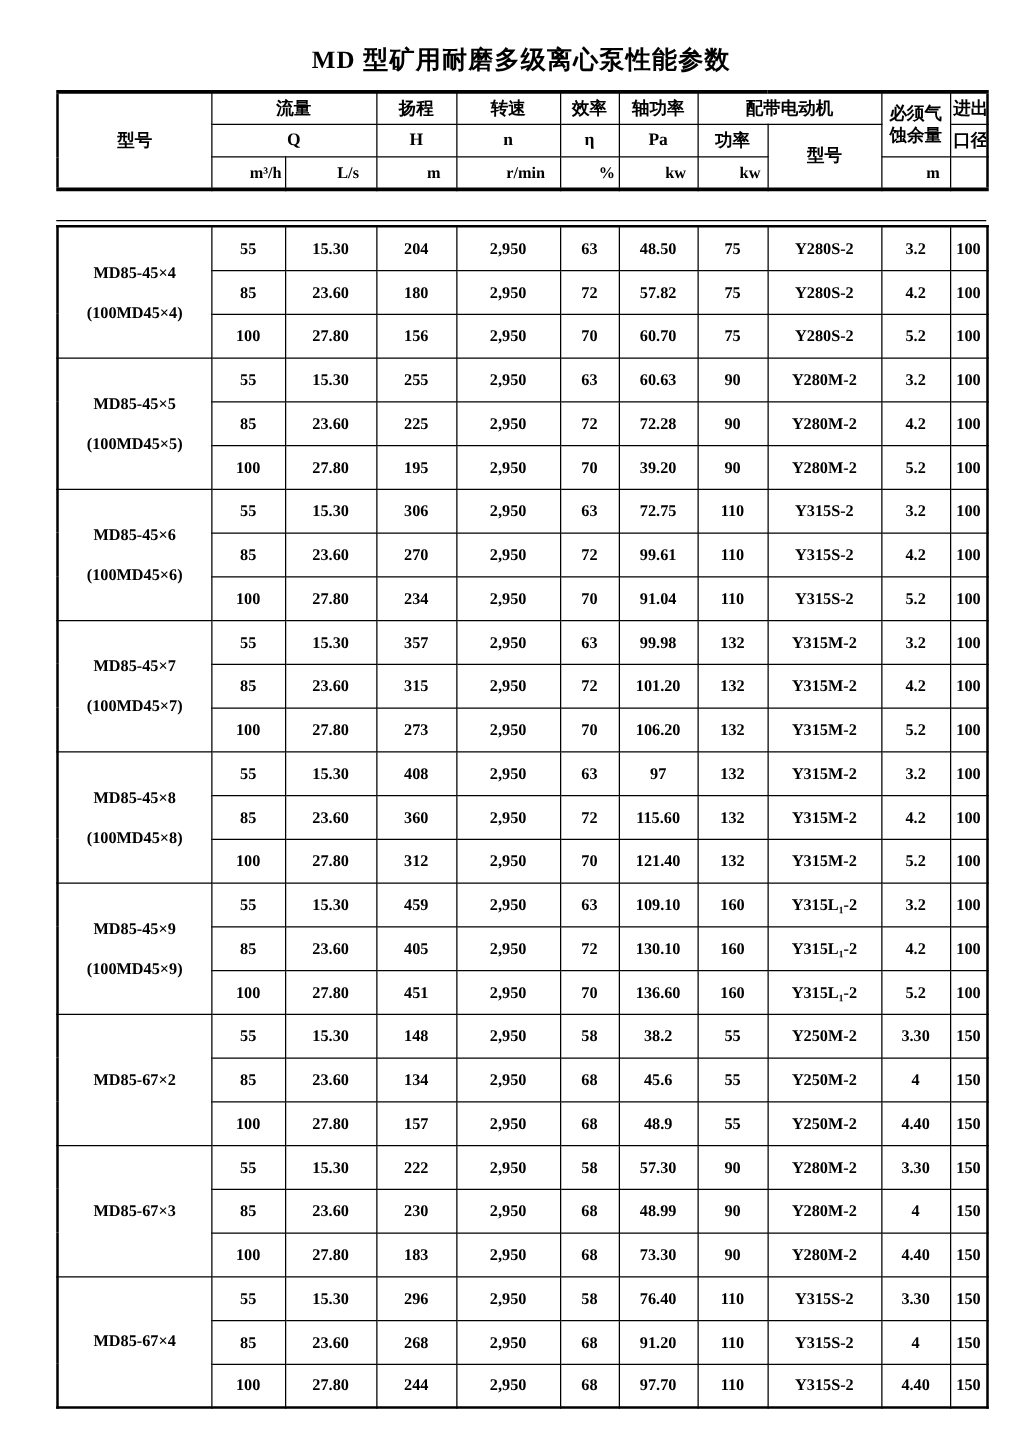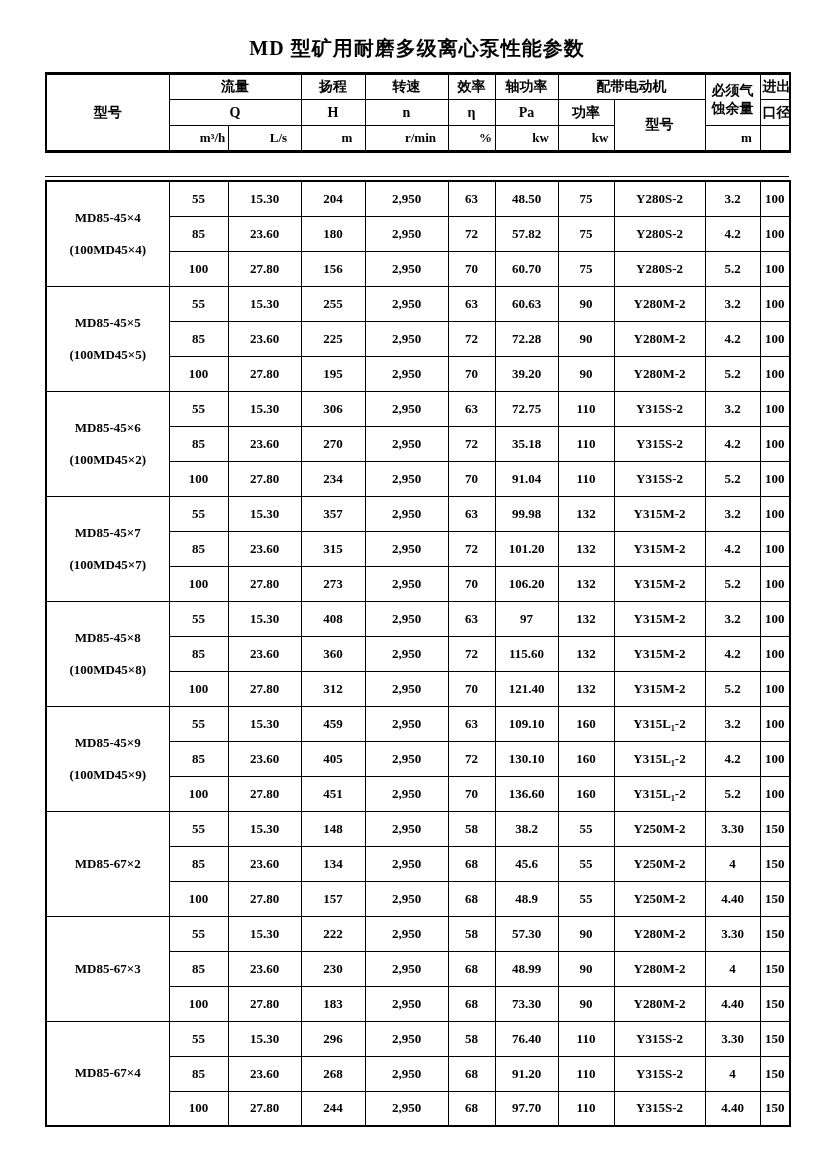--- a/index.html
+++ b/index.html
@@ -225,40 +225,40 @@
             <td>70</td>
             <td>39.20</td>
             <td>90</td>
             <td>Y280M-2</td>
             <td>5.2</td>
             <td>100</td>
           </tr>
           <tr>
             <td rowspan="3" class="model-cell">
               <div>MD85-45×6</div>
-              <div>(100MD45×2)</div>
+              <div>(100MD45×6)</div>
             </td>
             <td>55</td>
             <td>15.30</td>
             <td>306</td>
             <td>2,950</td>
             <td>63</td>
             <td>72.75</td>
             <td>110</td>
             <td>Y315S-2</td>
             <td>3.2</td>
             <td>100</td>
           </tr>
           <tr>
             <td>85</td>
             <td>23.60</td>
             <td>270</td>
             <td>2,950</td>
             <td>72</td>
-            <td>35.18</td>
+            <td>99.61</td>
             <td>110</td>
             <td>Y315S-2</td>
             <td>4.2</td>
             <td>100</td>
           </tr>
           <tr>
             <td>100</td>
             <td>27.80</td>
             <td>234</td>
             <td>2,950</td>

